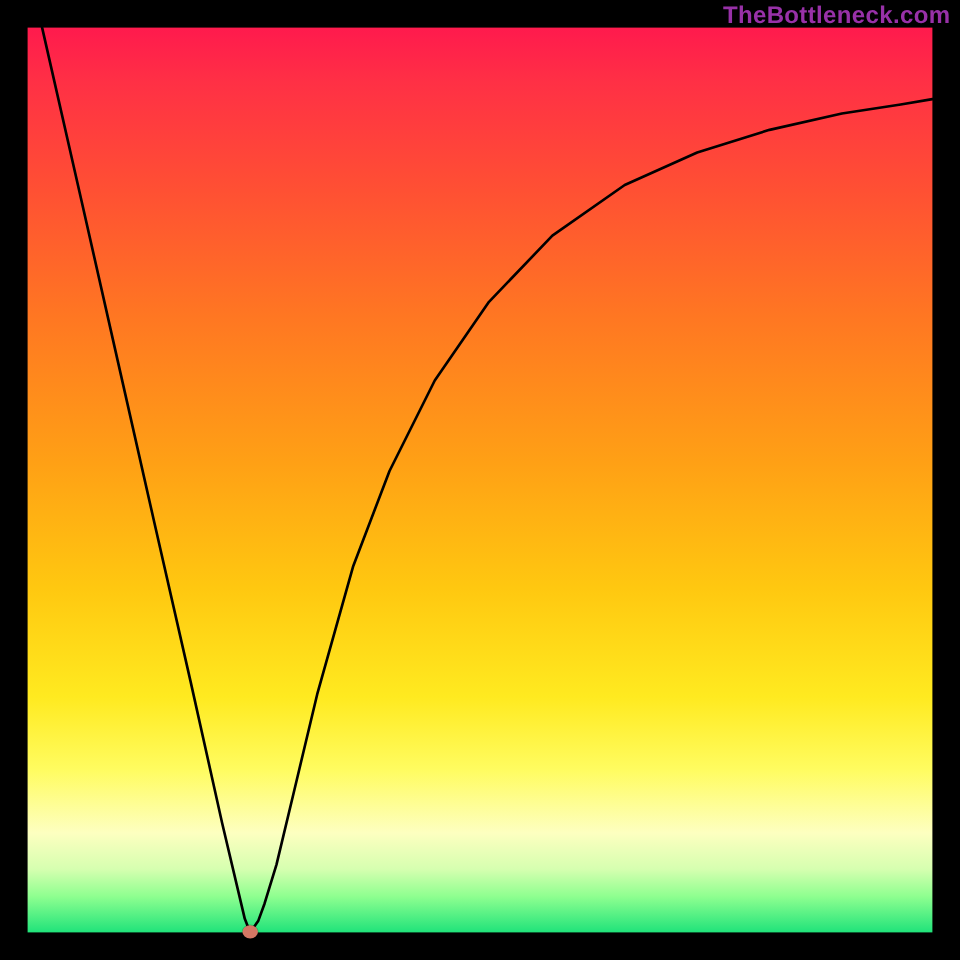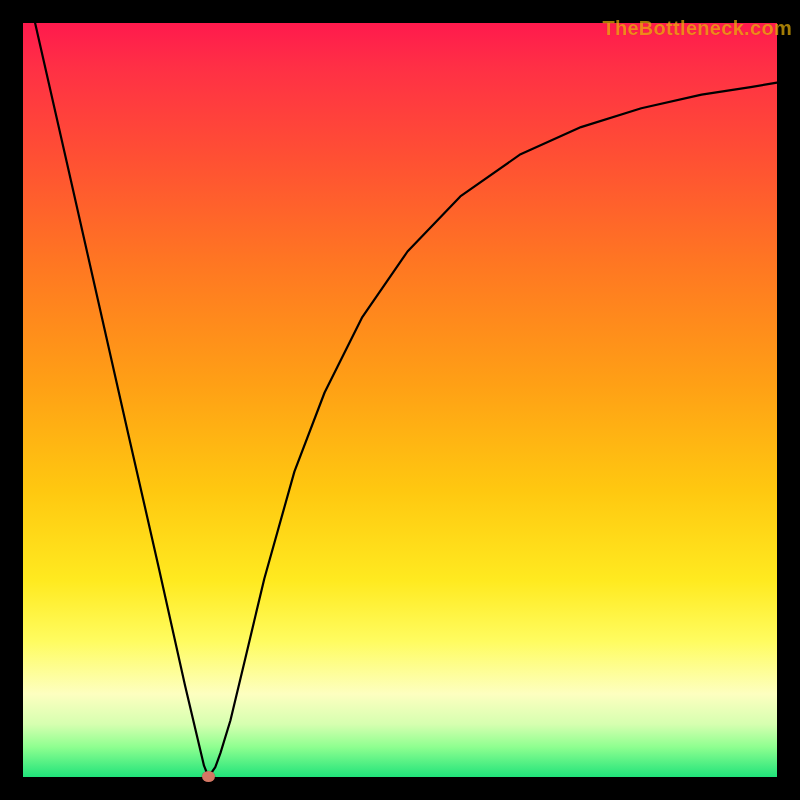--- a/index.html
+++ b/index.html
@@ -38,23 +38,23 @@
       #ffea20 74%,
       #fffc60 82%,
       #fdffc0 89%,
       #d6ffb0 93%,
       #8fff90 96%,
       #20e37a 100%
     );
   }
   .watermark {
     position: absolute;
-    top: 17px;
+    top: 2px;
     right: 8px;
-    color: #eab308;
+    color: #d946ef;
     opacity: 0.7;
     font-weight: bold;
     font-size: 20px;
     letter-spacing: 0.3px;
     text-shadow: 0 0 1px rgba(0,0,0,0.3);
     margin-left: 48px;
   }
   .curve-svg {
     position: absolute;
     inset: 0;

